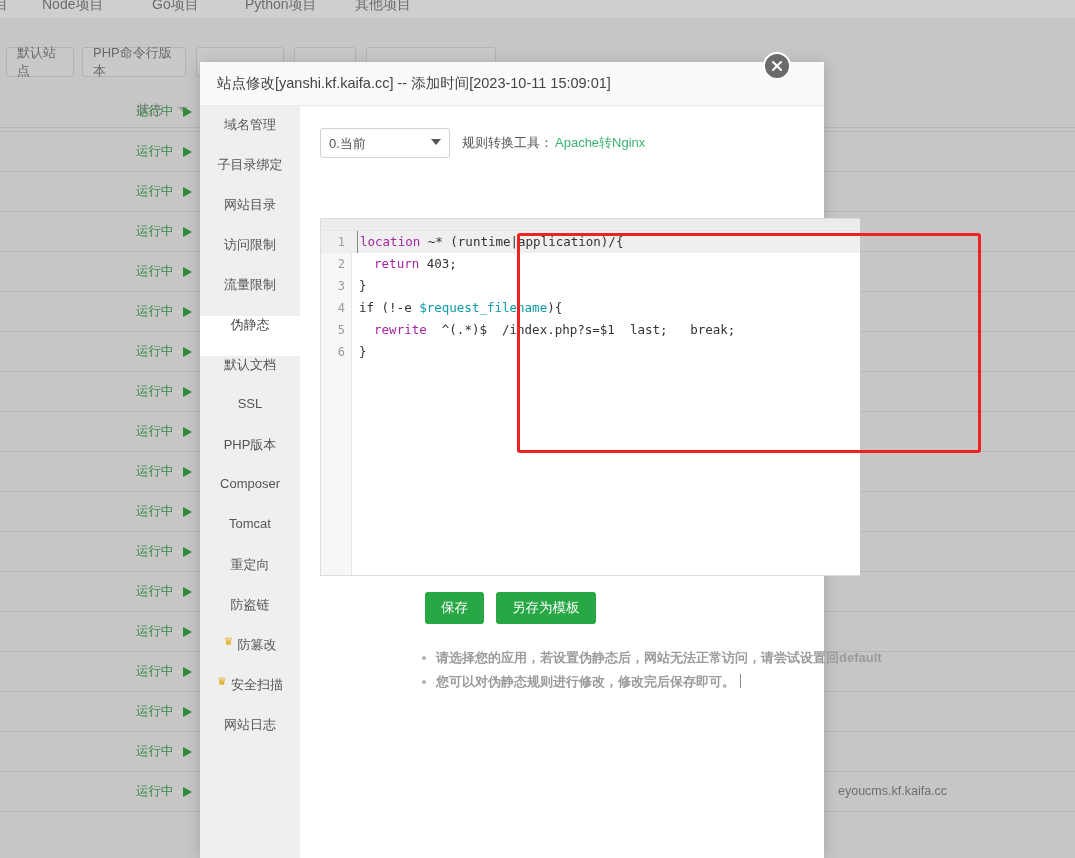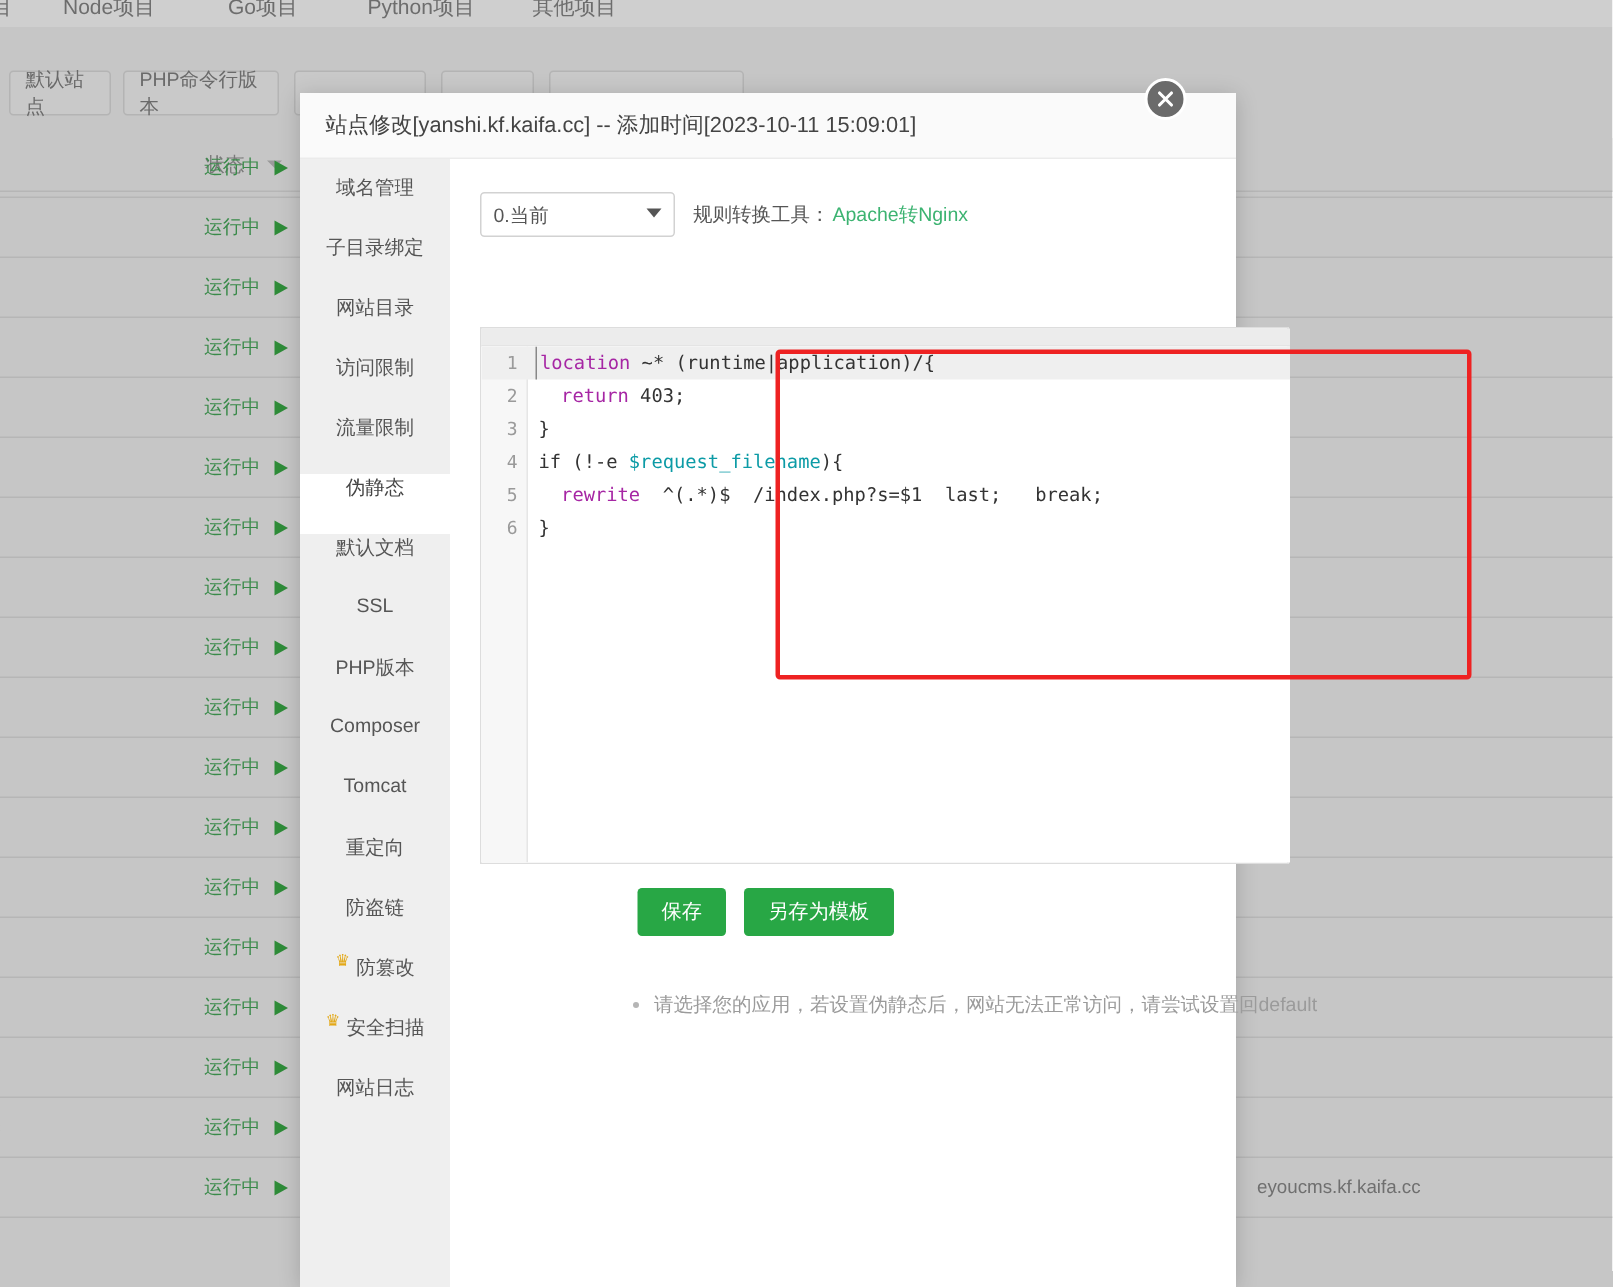--- a/index.html
+++ b/index.html
@@ -234,21 +234,21 @@
   
   .actions { position: absolute; left: 125px; top: 486px; display: flex; gap: 12px; }
   .btn-green {
     background: #28a745; color: #ffffff; font-size: 13.5px;
     border: none; border-radius: 3px;
     padding: 0 16px; height: 32px; cursor: pointer;
     display: flex; align-items: center;
     font-family: "Liberation Sans", "DejaVu Sans", sans-serif;
   }
 
-  .hints { position: absolute; left: 120px; top: 552px; width: 560px; }
+  .hints { position: absolute; left: 120px; top: 540px; width: 560px; font-weight: bold; }
   .hint {
     position: relative; padding-left: 16px;
     font-size: 13px; color: #9b9b9b; line-height: 24px; white-space: nowrap;
   }
   .hint::before {
     content: ""; position: absolute; left: 2px; top: 10px;
     width: 4px; height: 4px; border-radius: 50%; background: #b5b5b5;
   }
   .caret-mark {
     display: inline-block; width: 1px; height: 14px;
@@ -466,20 +466,21 @@
           </div>
         </div>
 
         <div class="actions">
           <button class="btn-green">保存</button>
           <button class="btn-green">另存为模板</button>
         </div>
 
         <div class="hints">
           <div class="hint"><span>请选择您的应用，若设置伪静态后，网站无法正常访问，请尝试设置回default</span></div>
+          <div class="hint"><span>您可以对伪静态规则进行修改，修改完后保存即可。</span><span class="caret-mark"></span></div>
         </div>
 
       </div>
     </div>
 
     <div class="hl-box"></div>
   </div>
 
   <div class="modal-close">
     <svg width="14" height="14" viewBox="0 0 14 14" aria-hidden="true">

